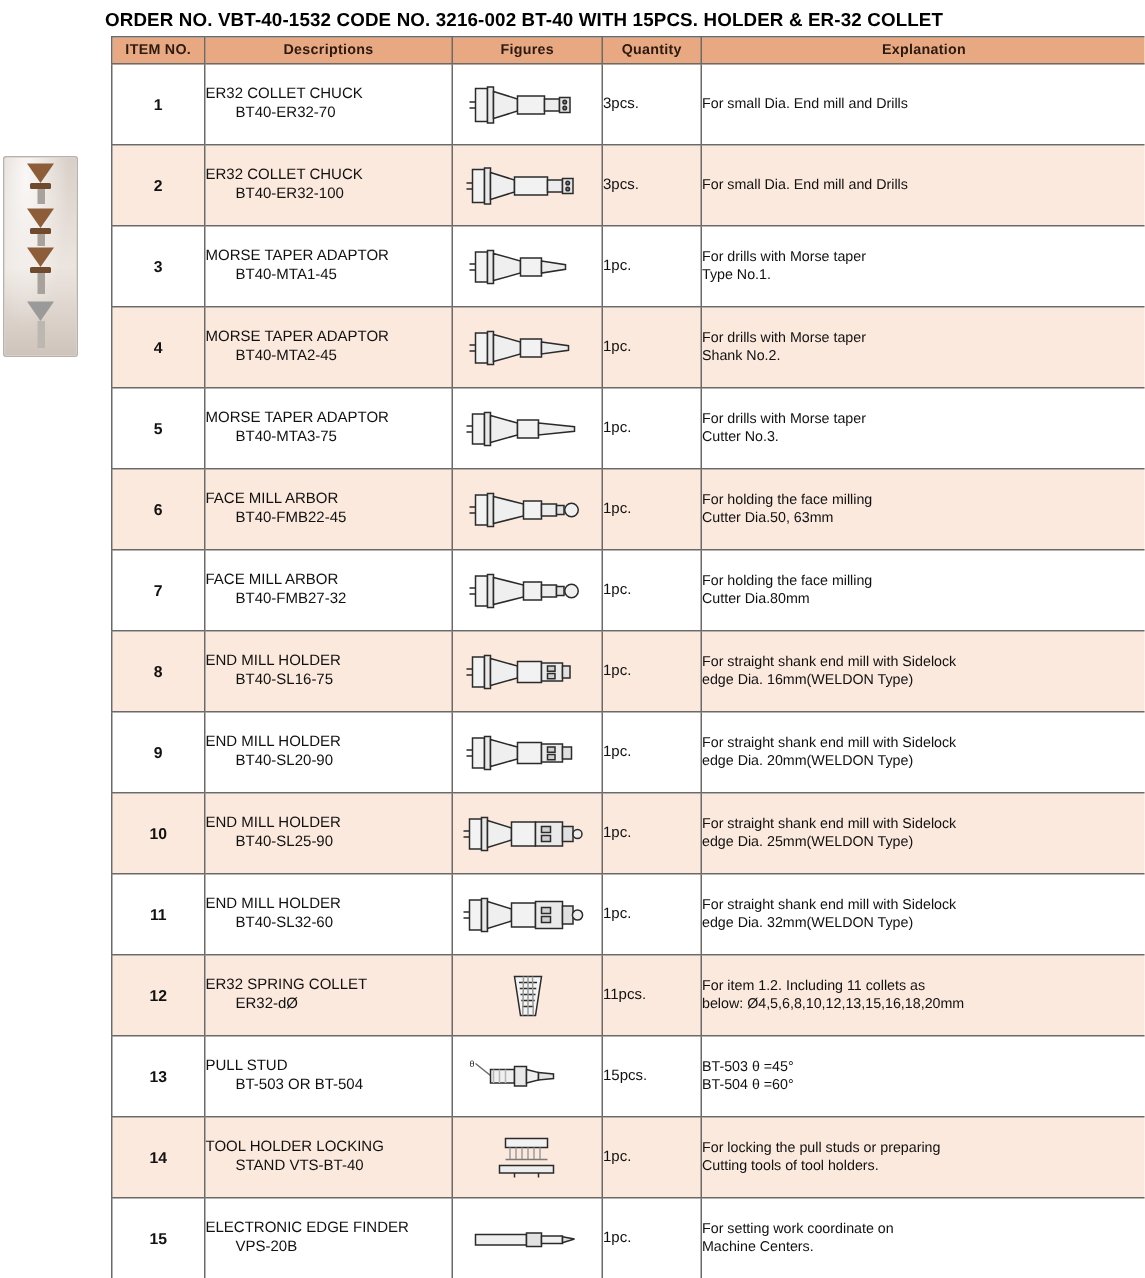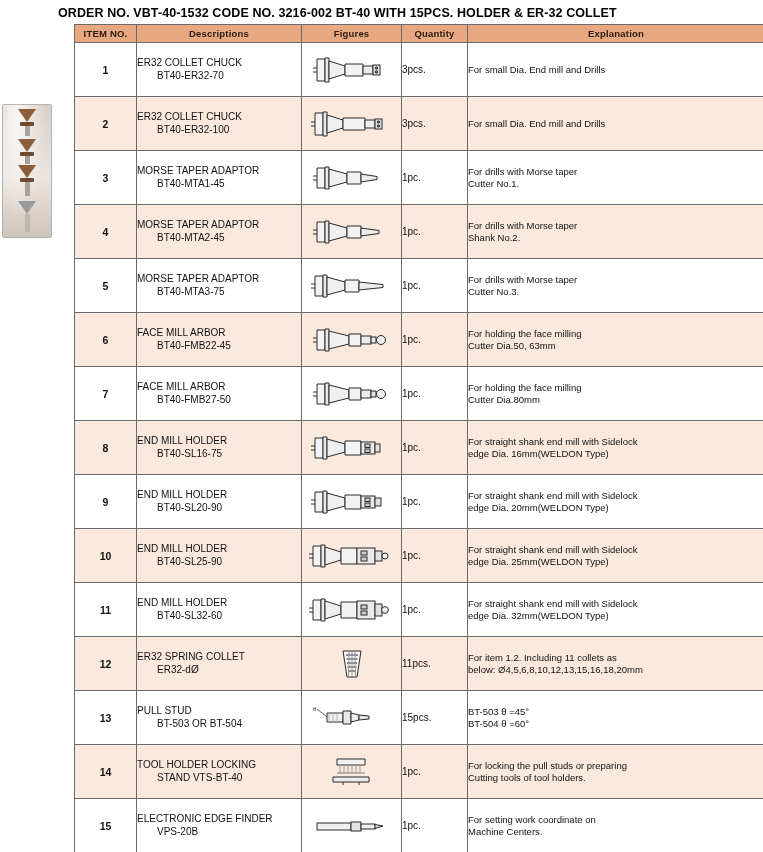--- a/index.html
+++ b/index.html
@@ -16,21 +16,21 @@
     overflow: hidden;
   }
   #page {
     position: relative;
     width: 763px;
     height: 852px;
   }
   
   .title {
     position: absolute;
-    left: 58px;
+    left: 70px;
     top: 6px;
     width: 690px;
     font-size: 12.5px;
     font-weight: bold;
     letter-spacing: 0.1px;
     white-space: nowrap;
     color: #000;
   }
   
   .photo-strip {
@@ -270,21 +270,21 @@
                 <path d="M44 15 L58 15 L58 27 L44 27 Z" fill="#f2f2f2"></path>
                 <path d="M58 17 L74 19.5 L74 22.5 L58 25 Z" fill="#ececec"></path>
                 <path d="M10 19 L14 19 M10 23 L14 23"></path>
               </g>
             </svg>
           </div>
         </td>
         <td class="qty">1pc.</td>
         <td class="exp">
           <span>For drills with Morse taper</span>
-          <span class="l2">Cutter No.1.</span>
+          <span class="l2">Type No.1.</span>
         </td>
       </tr>
 
       <tr class="even">
         <td class="item">4</td>
         <td class="desc">
           <span>MORSE TAPER ADAPTOR</span>
           <span class="l2">BT40-MTA2-45</span>
         </td>
         <td class="fig">
@@ -361,21 +361,21 @@
         <td class="exp">
           <span>For holding the face milling</span>
           <span class="l2">Cutter Dia.50, 63mm</span>
         </td>
       </tr>
 
       <tr class="odd">
         <td class="item">7</td>
         <td class="desc">
           <span>FACE MILL ARBOR</span>
-          <span class="l2">BT40-FMB27-50</span>
+          <span class="l2">BT40-FMB27-32</span>
         </td>
         <td class="fig">
           <div class="figwrap">
             <svg width="98" height="42" viewBox="0 0 98 42">
               <g fill="none" stroke="#2b2b2b" stroke-width="1">
                 <path d="M14 11 L14 31 L22 31 L22 11 Z" fill="#f3f3f3"></path>
                 <path d="M22 10 L22 32 L26 32 L26 10 Z" fill="#e9e9e9"></path>
                 <path d="M26 12 L46 17 L46 25 L26 30 Z" fill="#efefef"></path>
                 <path d="M46 15 L58 15 L58 27 L46 27 Z" fill="#f2f2f2"></path>
                 <rect x="58" y="17" width="10" height="8" fill="#ececec"></rect>

